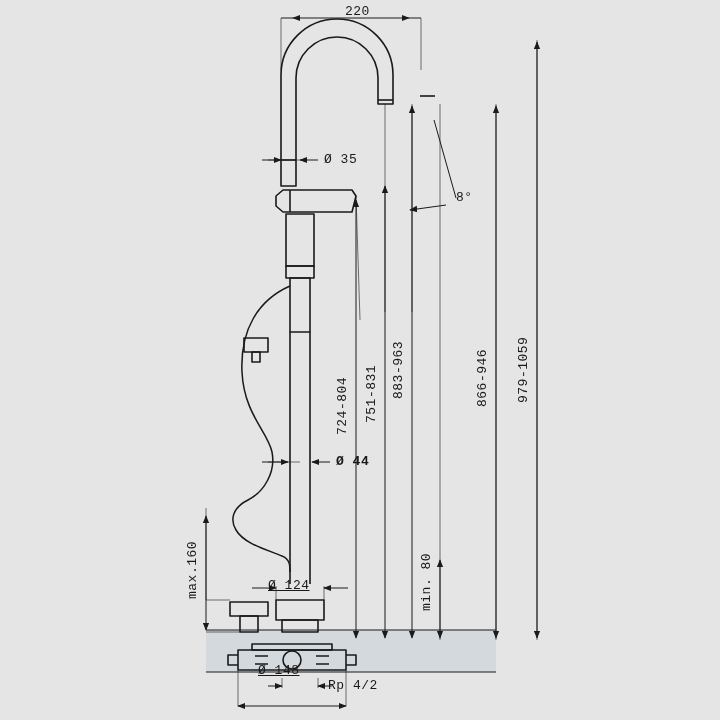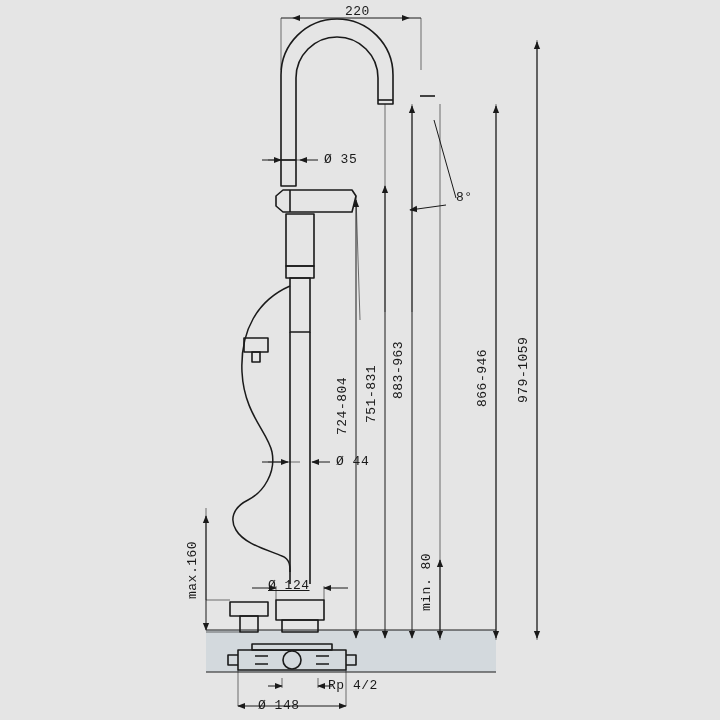--- a/index.html
+++ b/index.html
@@ -160,21 +160,21 @@
       <line x1="250" y1="706" x2="238" y2="706" marker-end="url(#arrEnd)"></line>
       <line x1="334" y1="706" x2="346" y2="706" marker-end="url(#arrEnd)"></line>
       <line x1="250" y1="706" x2="334" y2="706"></line>
     </g>
   </svg>
 
   <div class="dimlabel" style="left:345px; top:4px;">220</div>
 
   <div class="dimlabel" style="left:324px; top:152px;">Ø 35</div>
 
-  <div class="dimlabel" style="left:336px; top:454px;">Ø 44</div>
+  <div class="dimlabel" style="left:336px; top:454px;font-weight:bold;">Ø 44</div>
 
   <div class="dimlabel" style="left:456px; top:190px;">8°</div>
 
   <div class="dimlabel vert" style="left:350px; top:420px;">724-804</div>
 
   <div class="dimlabel vert" style="left:379px; top:408px;">751-831</div>
 
   <div class="dimlabel vert" style="left:406px; top:384px;">883-963</div>
 
   <div class="dimlabel vert" style="left:490px; top:392px;">866-946</div>
@@ -182,15 +182,15 @@
   <div class="dimlabel vert" style="left:531px; top:388px;">979-1059</div>
 
   <div class="dimlabel vert" style="left:434px; top:596px;">min. 80</div>
 
   <div class="dimlabel vert" style="left:200px; top:584px;">max.160</div>
 
   <div class="dimlabel" style="left:268px; top:578px;text-decoration:underline;">Ø 124</div>
 
   <div class="dimlabel" style="left:328px; top:678px;">Rp 4/2</div>
 
-  <div class="dimlabel" style="left:258px; top:698px;">Ø 148</div>
+  <div class="dimlabel" style="left:258px; top:663px;text-decoration:underline;">Ø 148</div>
 
 </div>
 
 </body></html>

